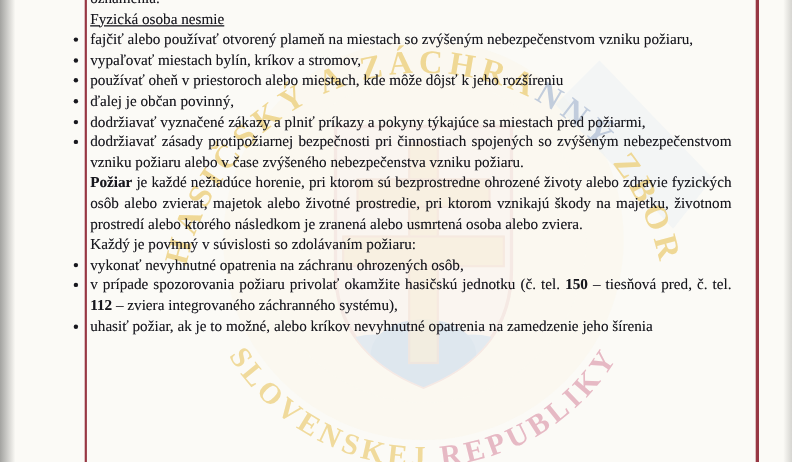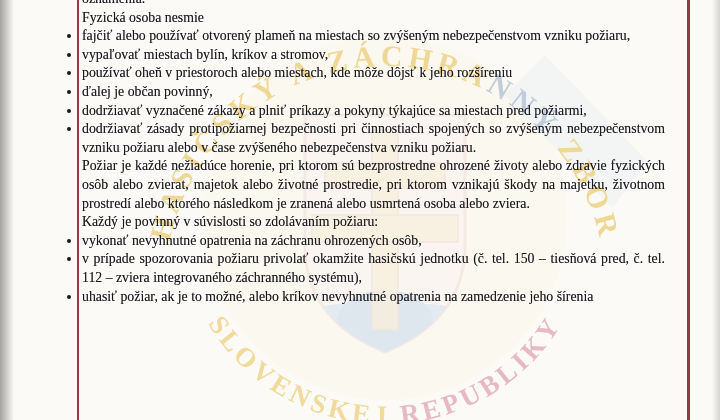--- a/index.html
+++ b/index.html
@@ -14,27 +14,27 @@
   .content {
     position: absolute;
     left: 82px; top: -10px; width: 583px;
     font-size: 13.8px; line-height: 18.6px;
     color: #17171d;
     text-align: justify;
     text-shadow: 0 0 0.5px rgba(30,30,45,0.45);
   }
   .content p, .content ul, .content li { margin: 0; padding: 0; }
   .frag { margin-left: 30px; }
-  .heading { margin-top: 19px; }
+  .heading { margin-top: 19px; text-decoration: underline; }
   .blist { margin-top: 13px; padding-left: 45px; list-style: disc outside; }
   .blist li { text-align: justify; }
   .def { margin-top: 4px; }
   .duties-heading { margin-top: 8px; }
   .blist2 { margin-top: 13px; }
-  b { font-weight: normal; }
+  b { font-weight: bold; }
   .rule { position: absolute; top: 0; bottom: 0; background: #8e2633; opacity: 0.92; }
   .rule-left  { left: 77px;  width: 2px; }
   .rule-right { left: 687px; width: 3px; }
   .edge { position: absolute; top: 0; bottom: 0; pointer-events: none; }
   .edge-left  { left: 0;  width: 14px; background: linear-gradient(90deg, #a3a3a0, rgba(251,250,246,0)); }
   .edge-right { right: 0; width: 8px;  background: linear-gradient(270deg, #d6d5d1, rgba(251,250,246,0)); }
 </style>
 </head>
 <body>
 

